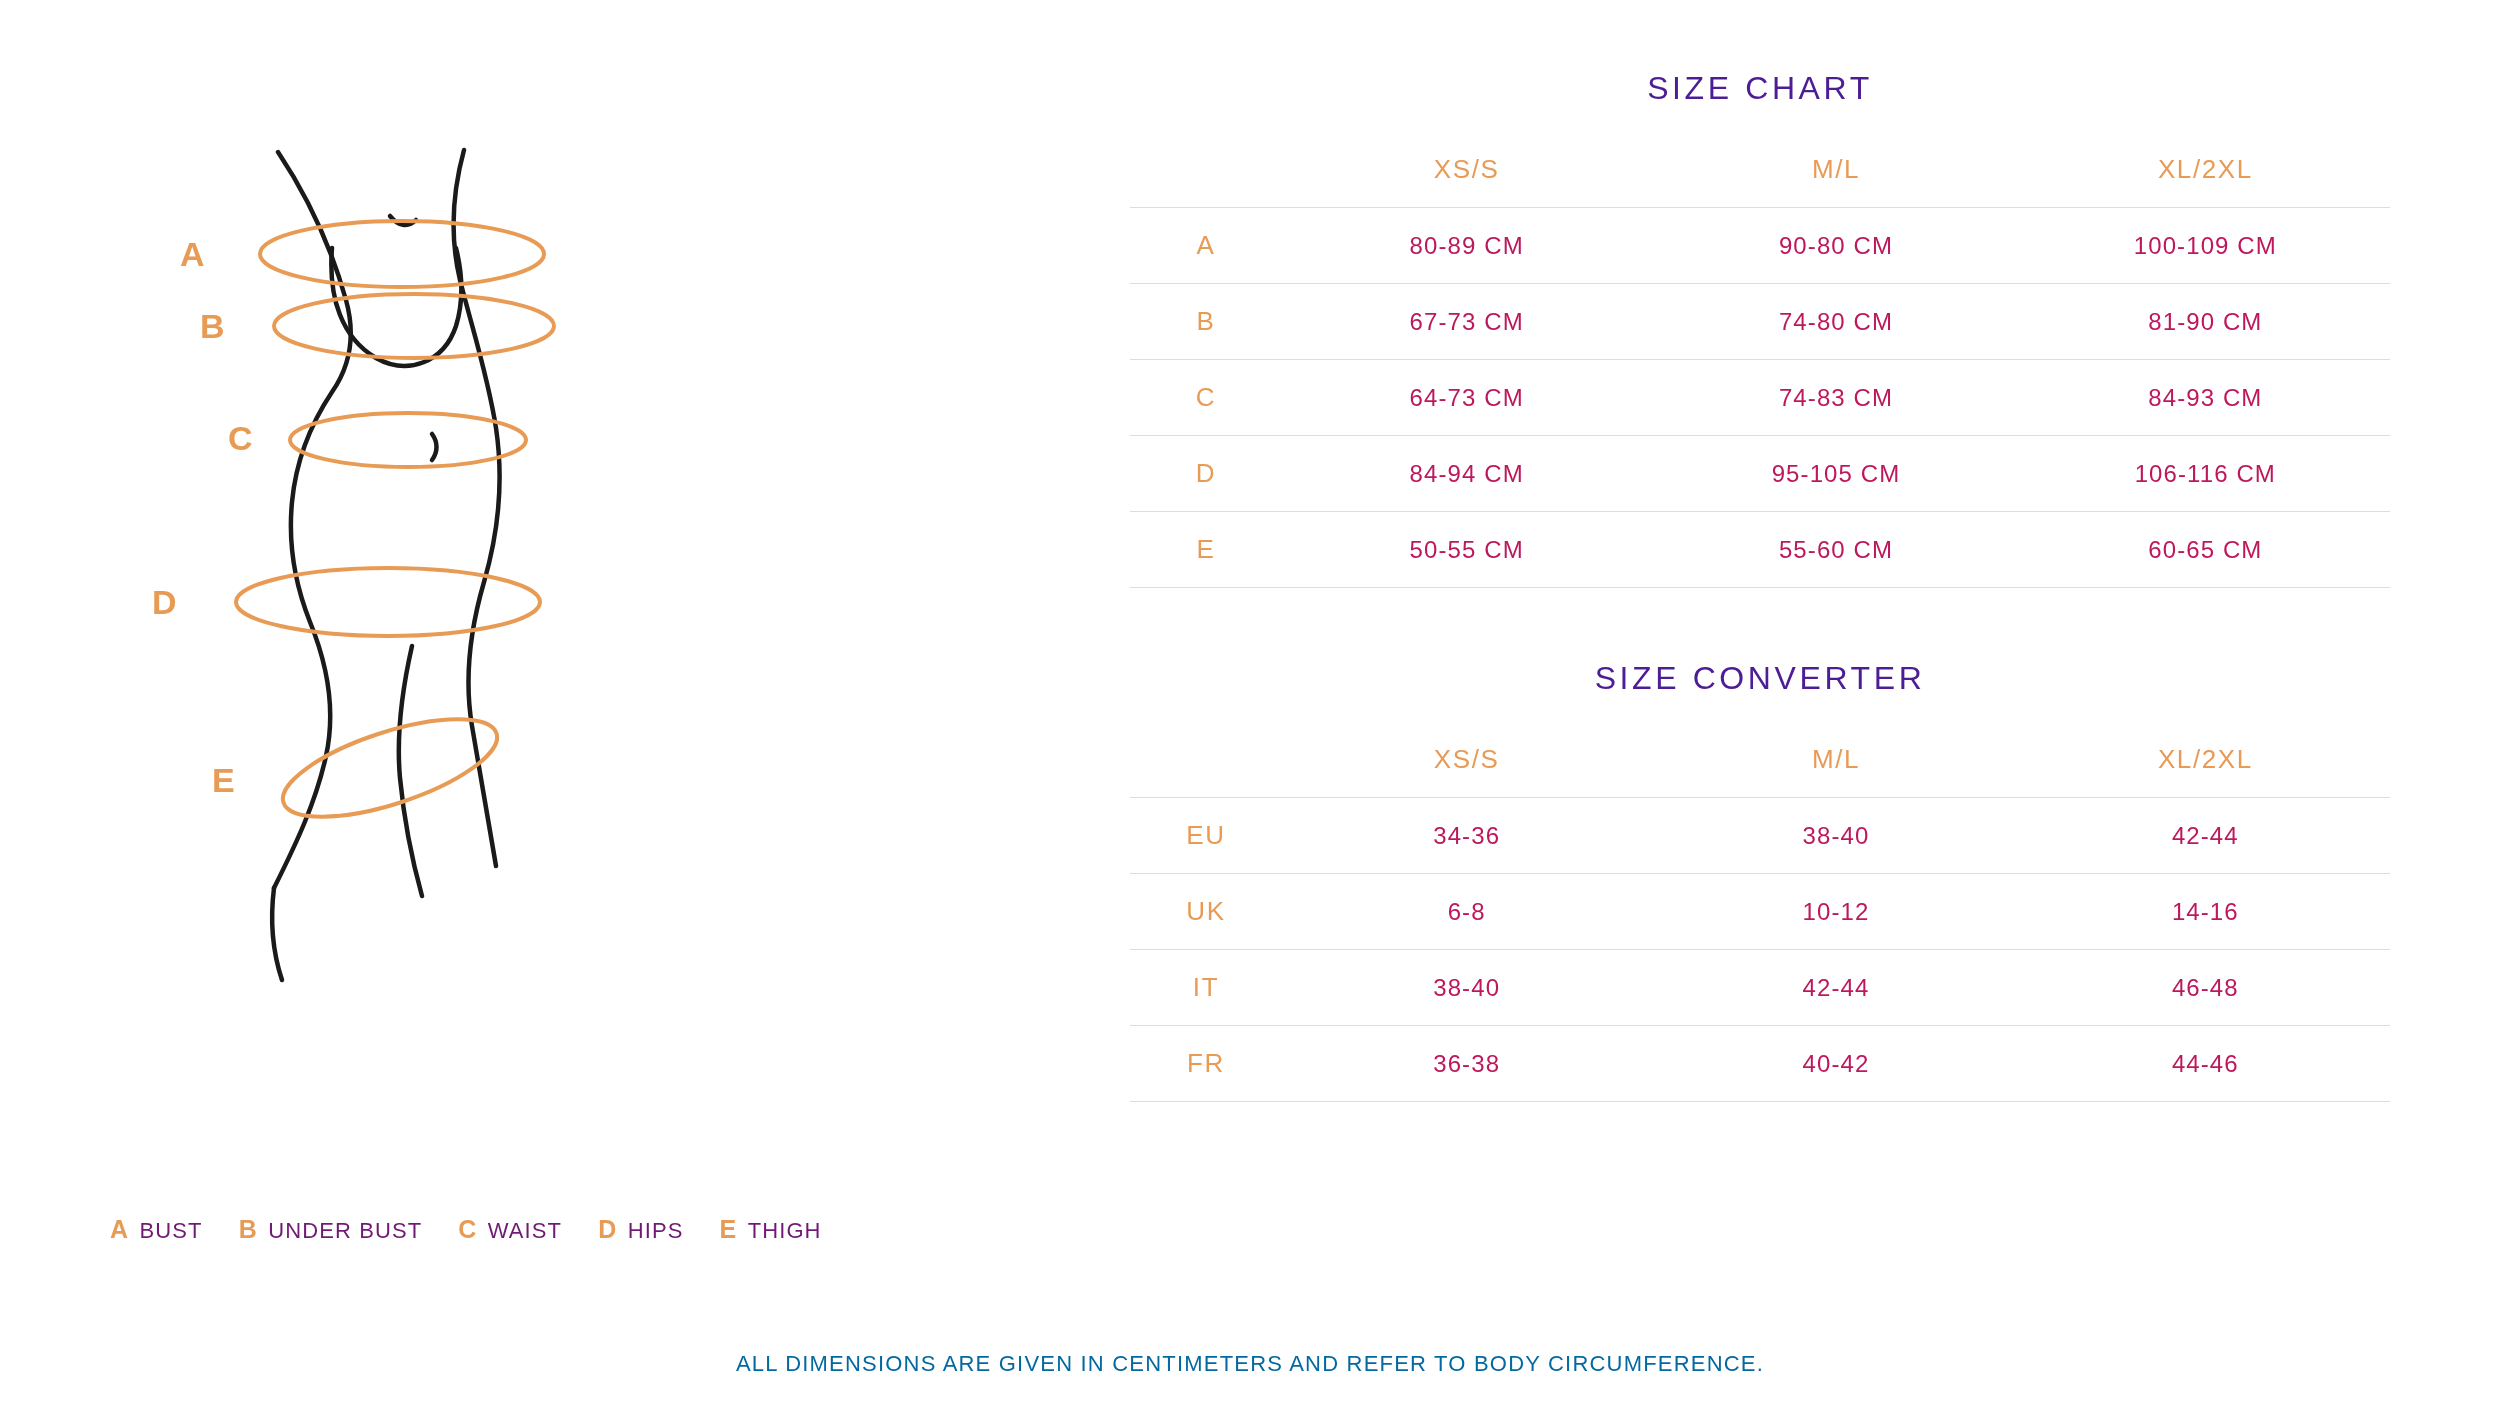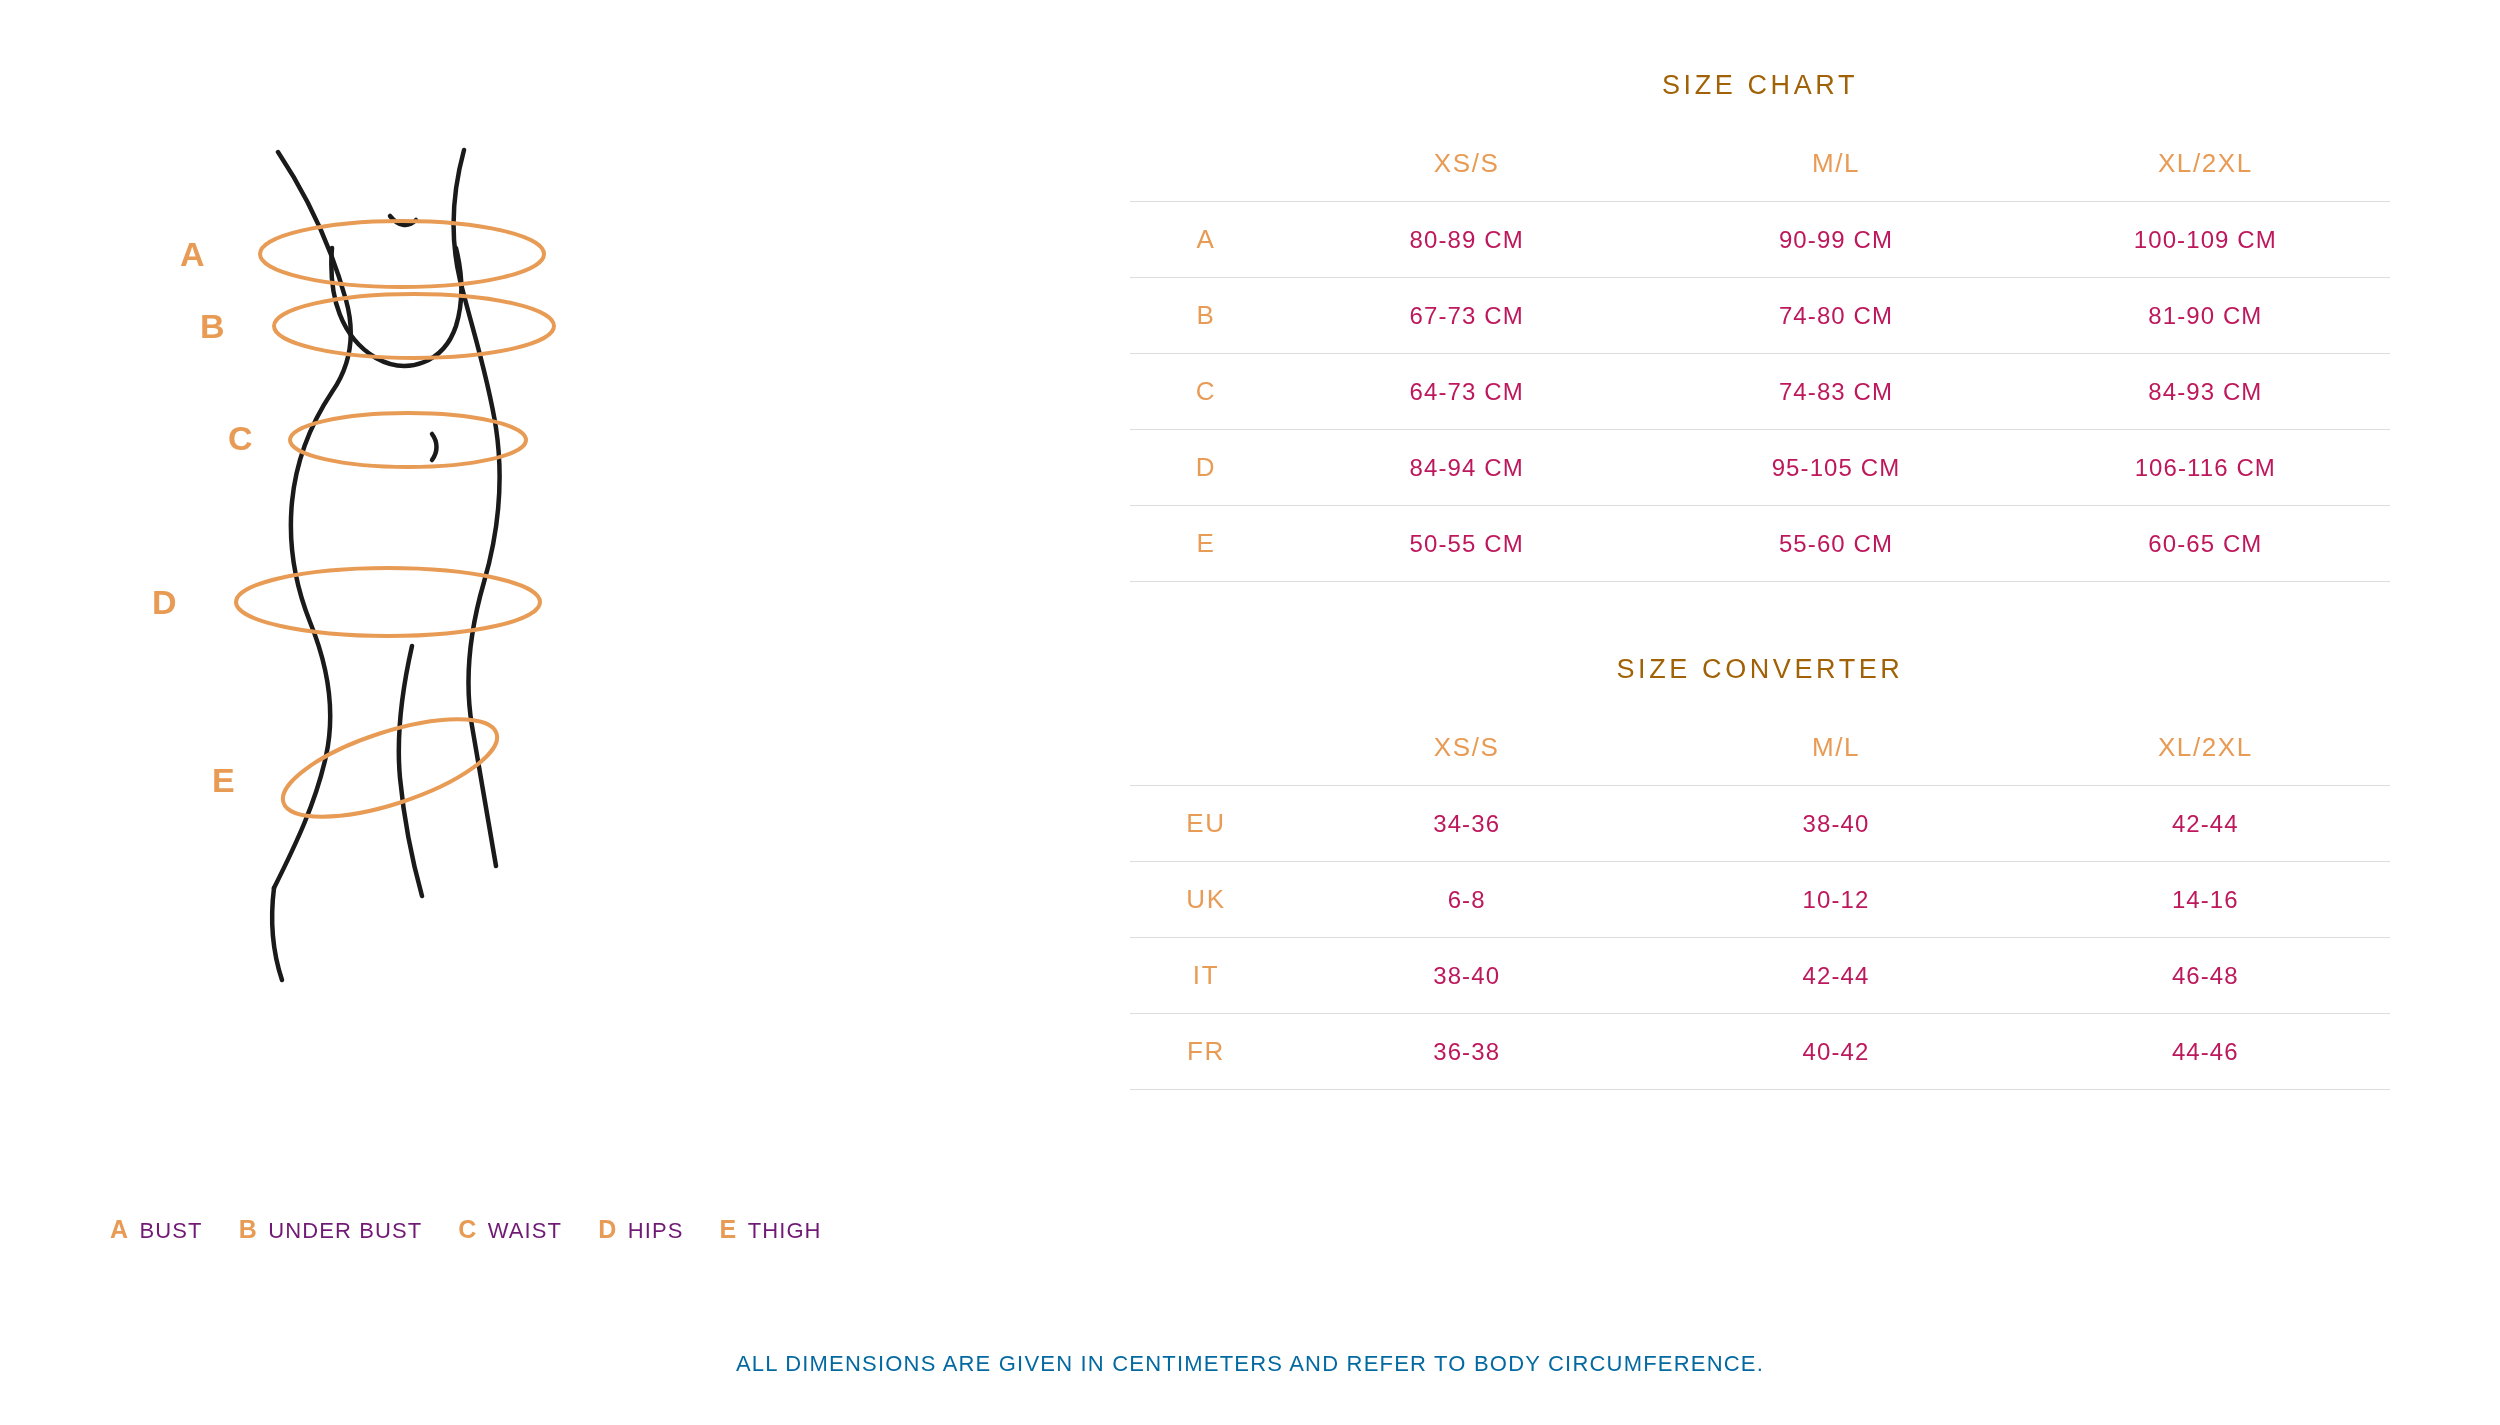--- a/index.html
+++ b/index.html
@@ -69,23 +69,23 @@
   }
 
   
   .tables-pane {
     flex: 1;
     padding-top: 70px;
     padding-right: 80px;
   }
   .table-title {
     text-align: center;
-    font-size: 27px;
+    font-size: 32px;
     letter-spacing: 3.6px;
-    color: #a16207;
+    color: #4c1d95;
     font-weight: 400;
     margin: 0 0 46px 0;
   }
   .size-table {
     width: 1260px;
     margin: 0 auto;
     border-collapse: collapse;
     table-layout: fixed;
   }
   .size-table th, .size-table td {
@@ -213,21 +213,21 @@
             <th class="rowhead-col"></th>
             <th>XS/S</th>
             <th>M/L</th>
             <th>XL/2XL</th>
           </tr>
         </thead>
         <tbody>
           <tr>
             <td class="rowhead">A</td>
             <td>80-89 CM</td>
-            <td>90-99 CM</td>
+            <td>90-80 CM</td>
             <td>100-109 CM</td>
           </tr>
           <tr>
             <td class="rowhead">B</td>
             <td>67-73 CM</td>
             <td>74-80 CM</td>
             <td>81-90 CM</td>
           </tr>
           <tr>
             <td class="rowhead">C</td>

